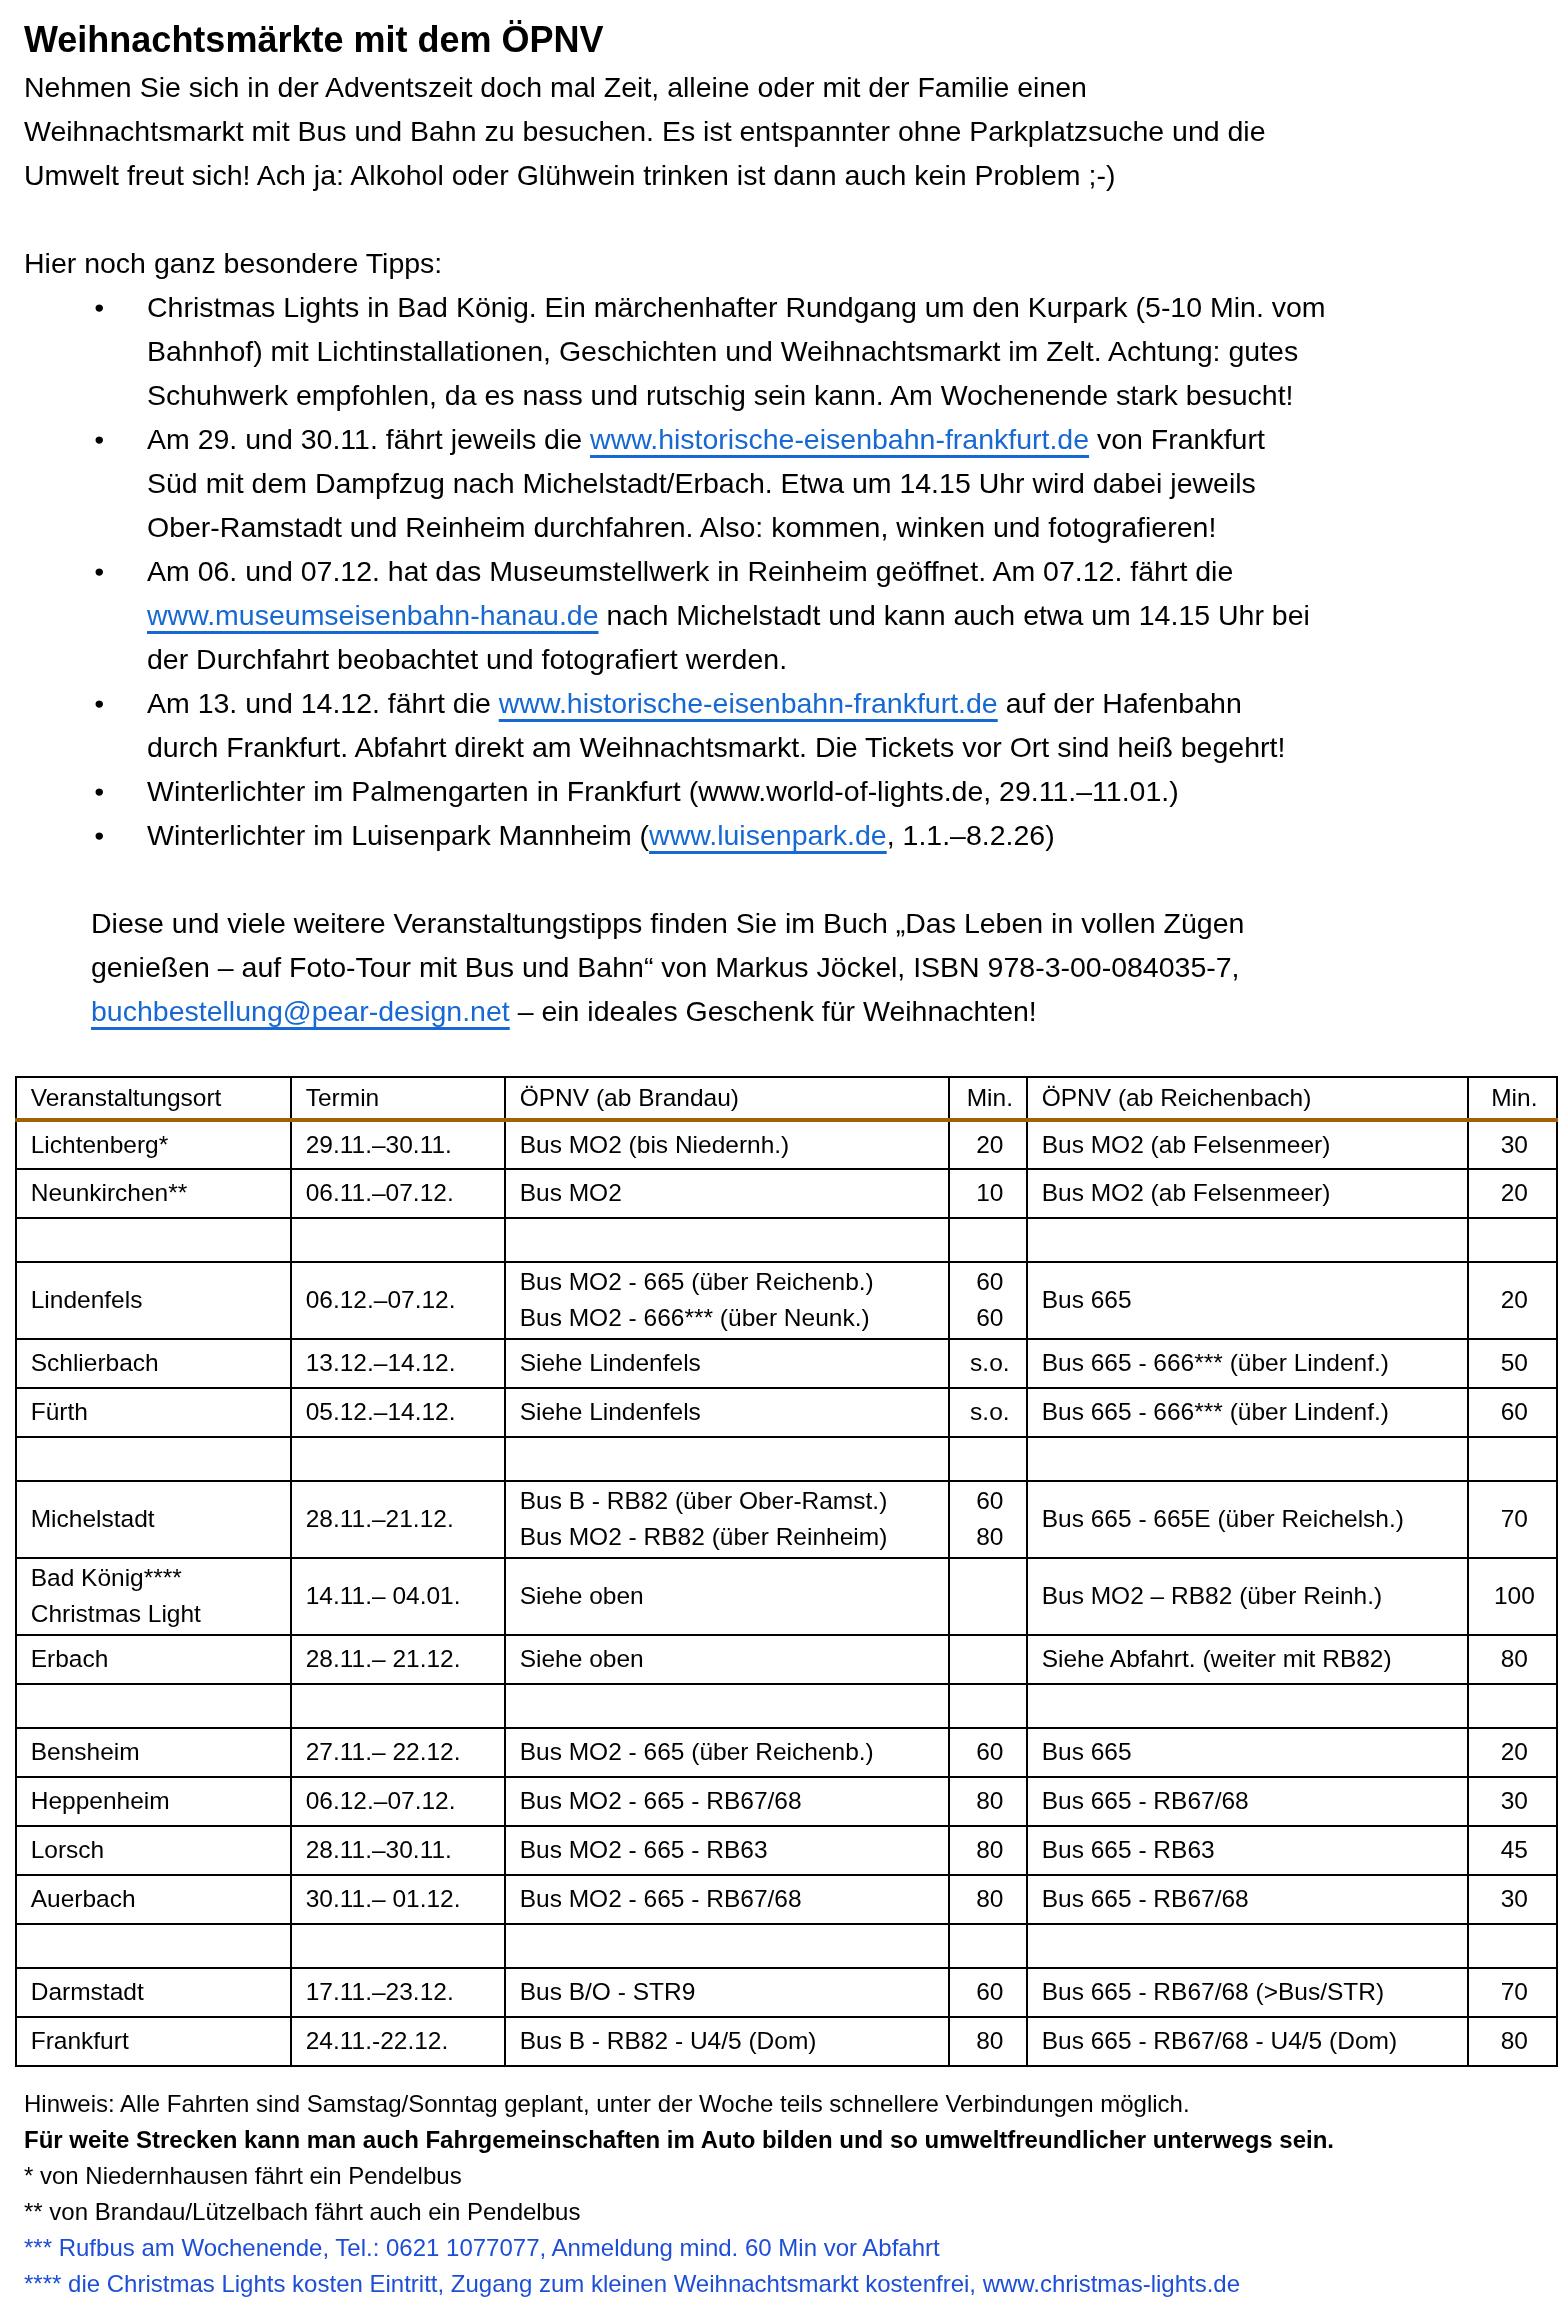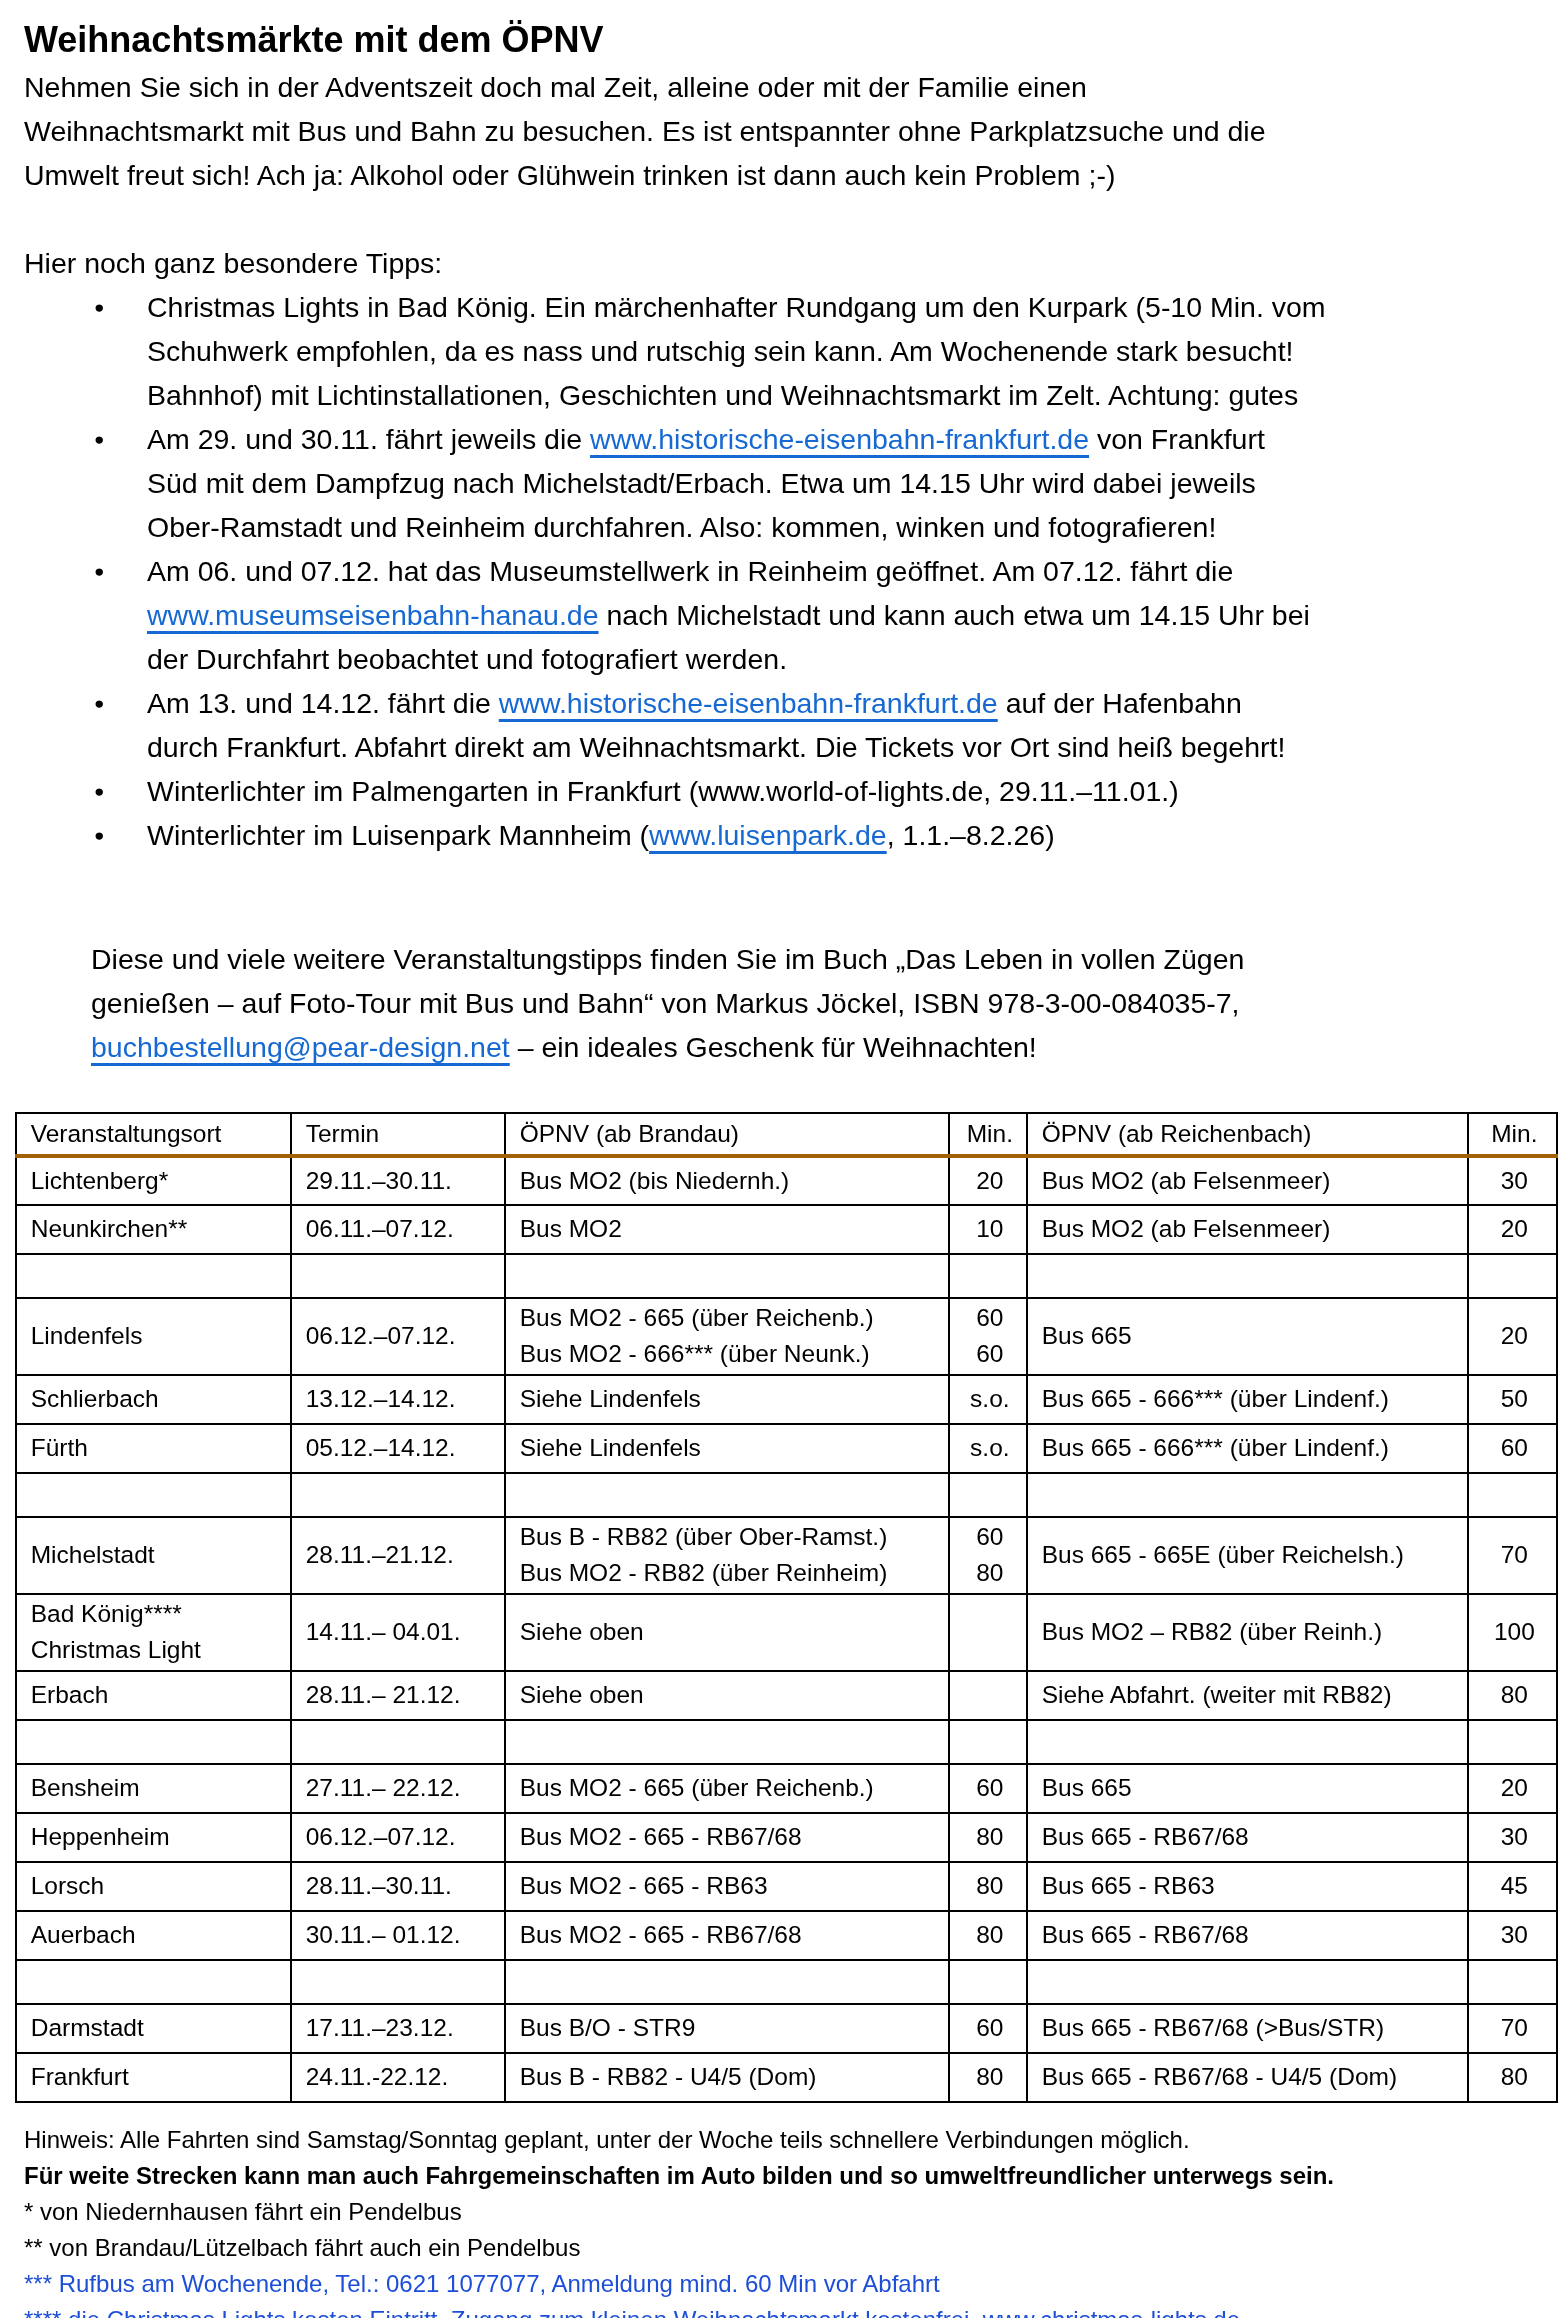--- a/index.html
+++ b/index.html
@@ -9,21 +9,21 @@
     font-family:"Liberation Sans",sans-serif;
     font-size:28.5px;line-height:44px;color:#000;
     overflow:hidden;
   }
   .title{font-size:36px;font-weight:bold;line-height:46px;margin:0 0 1.6px 0;}
   .para .line{white-space:nowrap;}
   .blank{height:44px;}
   ul.tips{list-style:none;margin:0;padding:0;}
   ul.tips li{position:relative;padding-left:123px;}
   ul.tips li .marker{position:absolute;left:70px;top:0;font-size:27px;}
-  .indent{margin-left:67px;margin-top:36px;}
+  .indent{margin-left:67px;}
   .link{color:#1668D2;text-decoration:underline;text-decoration-thickness:3.2px;text-underline-offset:6.3px;cursor:pointer;}
   table.mk{
     border-collapse:collapse;table-layout:fixed;
     width:1540px;margin:43px 0 0 -9.5px;
     font-size:24.5px;line-height:32px;
   }
   table.mk th,table.mk td{
     border:2.4px solid #000;font-weight:normal;text-align:left;
     padding:0 9.5px 0 14.2px;vertical-align:middle;overflow:hidden;
   }
@@ -51,22 +51,22 @@
     </div>
 
   <div class="blank"></div>
 
   <div>Hier noch ganz besondere Tipps:</div>
 
   <ul id="tips" class="tips">
       <li>
         <span class="marker" style="font-size: 17.4px;">●</span>
         <div class="line"><span>Christmas Lights in Bad König. Ein märchenhafter Rundgang um den Kurpark (5-10 Min. vom</span></div>
+        <div class="line"><span>Bahnhof) mit Lichtinstallationen, Geschichten und Weihnachtsmarkt im Zelt. Achtung: gutes</span></div>
         <div class="line"><span>Schuhwerk empfohlen, da es nass und rutschig sein kann. Am Wochenende stark besucht!</span></div>
-        <div class="line"><span>Bahnhof) mit Lichtinstallationen, Geschichten und Weihnachtsmarkt im Zelt. Achtung: gutes</span></div>
       </li>
       <li>
         <span class="marker" style="font-size: 17.4px;">●</span>
         <div class="line"><span>Am 29. und 30.11. fährt jeweils die </span><span class="link">www.historische-eisenbahn-frankfurt.de</span><span> von Frankfurt</span></div>
         <div class="line"><span>Süd mit dem Dampfzug nach Michelstadt/Erbach. Etwa um 14.15 Uhr wird dabei jeweils</span></div>
         <div class="line"><span>Ober-Ramstadt und Reinheim durchfahren. Also: kommen, winken und fotografieren!</span></div>
       </li>
       <li>
         <span class="marker" style="font-size: 17.4px;">●</span>
         <div class="line"><span>Am 06. und 07.12. hat das Museumstellwerk in Reinheim geöffnet. Am 07.12. fährt die</span></div>

